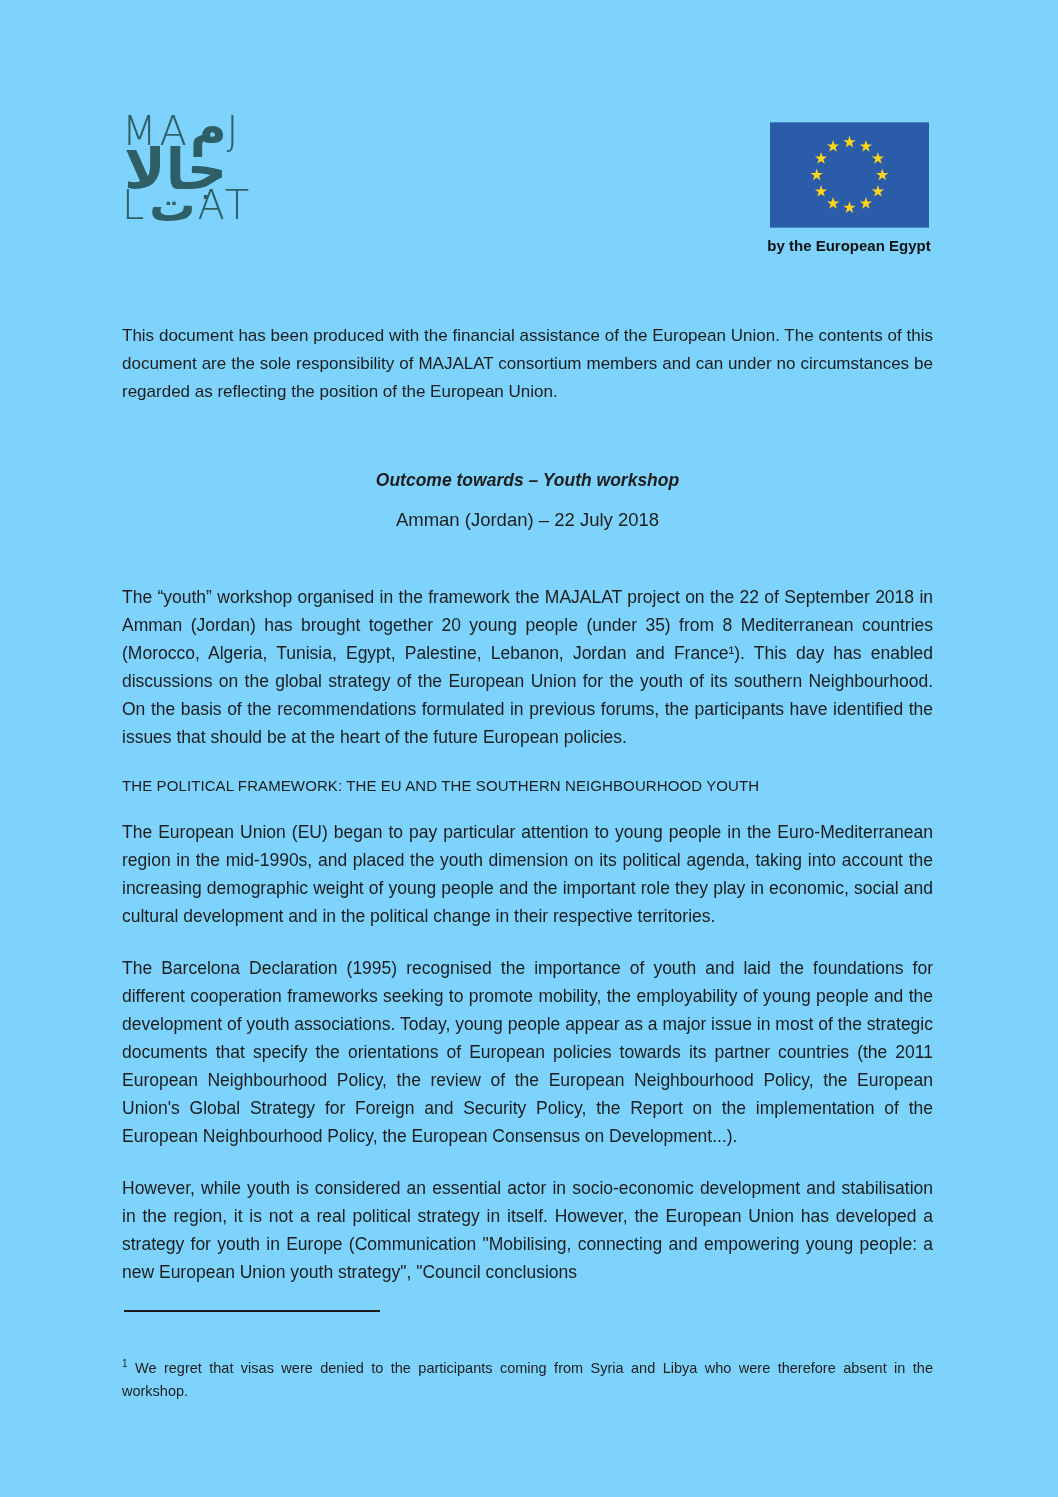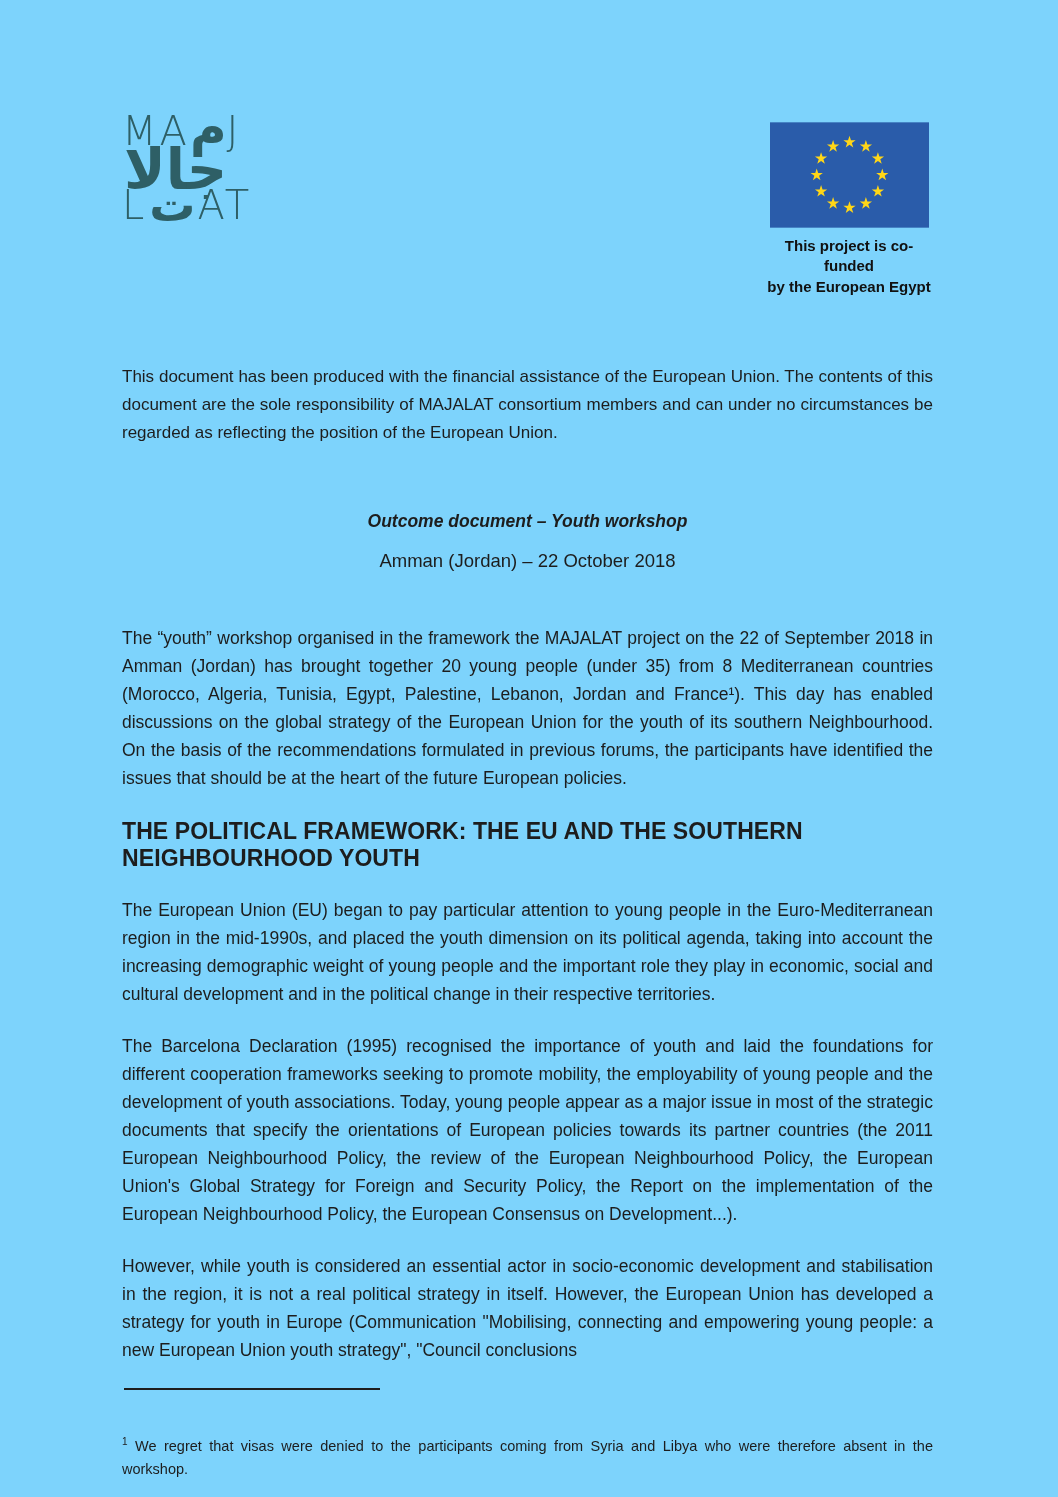--- a/index.html
+++ b/index.html
@@ -70,22 +70,22 @@
   }
   .doc-subtitle { font-size: 18.5px; }
 
   .body-para {
     font-size: 17.5px;
     line-height: 28px;
     text-align: justify;
     margin-bottom: 24px;
   }
   .section-heading {
-    font-size: 23px;
-    font-weight: 700;
+    font-size: 15px;
+    font-weight: 400;
     letter-spacing: 0.1px;
     margin: 26px 0 24px 0;
   }
 
   
   .footnote-rule {
     width: 256px;
     border-top: 2px solid #1d1d1d;
     margin: 18px 0 8px 2px;
   }
@@ -135,32 +135,31 @@
           <use href="#eu-star" x="96.5" y="81.6"></use>
           <use href="#eu-star" x="80" y="86"></use>
           <use href="#eu-star" x="63.5" y="81.6"></use>
           <use href="#eu-star" x="51.4" y="69.5"></use>
           <use href="#eu-star" x="47" y="53"></use>
           <use href="#eu-star" x="51.4" y="36.5"></use>
           <use href="#eu-star" x="63.5" y="24.4"></use>
         </g>
       </svg>
       <div class="eu-caption">
-        <div>This project is co-funded</div>
         <div>by the European Egypt</div>
       </div>
     </div>
 
   </header>
 
   <p class="disclaimer">This document has been produced with the financial assistance of the European Union. The contents of this document are the sole responsibility of MAJALAT consortium members and can under no circumstances be regarded as reflecting the position of the European Union.</p>
 
   <div class="title-block">
-    <p class="doc-title">Outcome document – Youth workshop</p>
-    <p class="doc-subtitle">Amman (Jordan) – 22 October 2018</p>
+    <p class="doc-title">Outcome towards – Youth workshop</p>
+    <p class="doc-subtitle">Amman (Jordan) – 22 July 2018</p>
   </div>
 
   <p class="body-para">The “youth” workshop organised in the framework the MAJALAT project on the 22 of September 2018 in Amman (Jordan) has brought together 20 young people (under 35) from 8 Mediterranean countries (Morocco, Algeria, Tunisia, Egypt, Palestine, Lebanon, Jordan and France¹). This day has enabled discussions on the global strategy of the European Union for the youth of its southern Neighbourhood. On the basis of the recommendations formulated in previous forums, the participants have identified the issues that should be at the heart of the future European policies.</p>
 
   <h2 class="section-heading">THE POLITICAL FRAMEWORK: THE EU AND THE SOUTHERN NEIGHBOURHOOD YOUTH</h2>
 
   <p class="body-para">The European Union (EU) began to pay particular attention to young people in the Euro-Mediterranean region in the mid-1990s, and placed the youth dimension on its political agenda, taking into account the increasing demographic weight of young people and the important role they play in economic, social and cultural development and in the political change in their respective territories.</p>
 
   <p class="body-para">The Barcelona Declaration (1995) recognised the importance of youth and laid the foundations for different cooperation frameworks seeking to promote mobility, the employability of young people and the development of youth associations. Today, young people appear as a major issue in most of the strategic documents that specify the orientations of European policies towards its partner countries (the 2011 European Neighbourhood Policy, the review of the European Neighbourhood Policy, the European Union's Global Strategy for Foreign and Security Policy, the Report on the implementation of the European Neighbourhood Policy, the European Consensus on Development...).</p>
 

